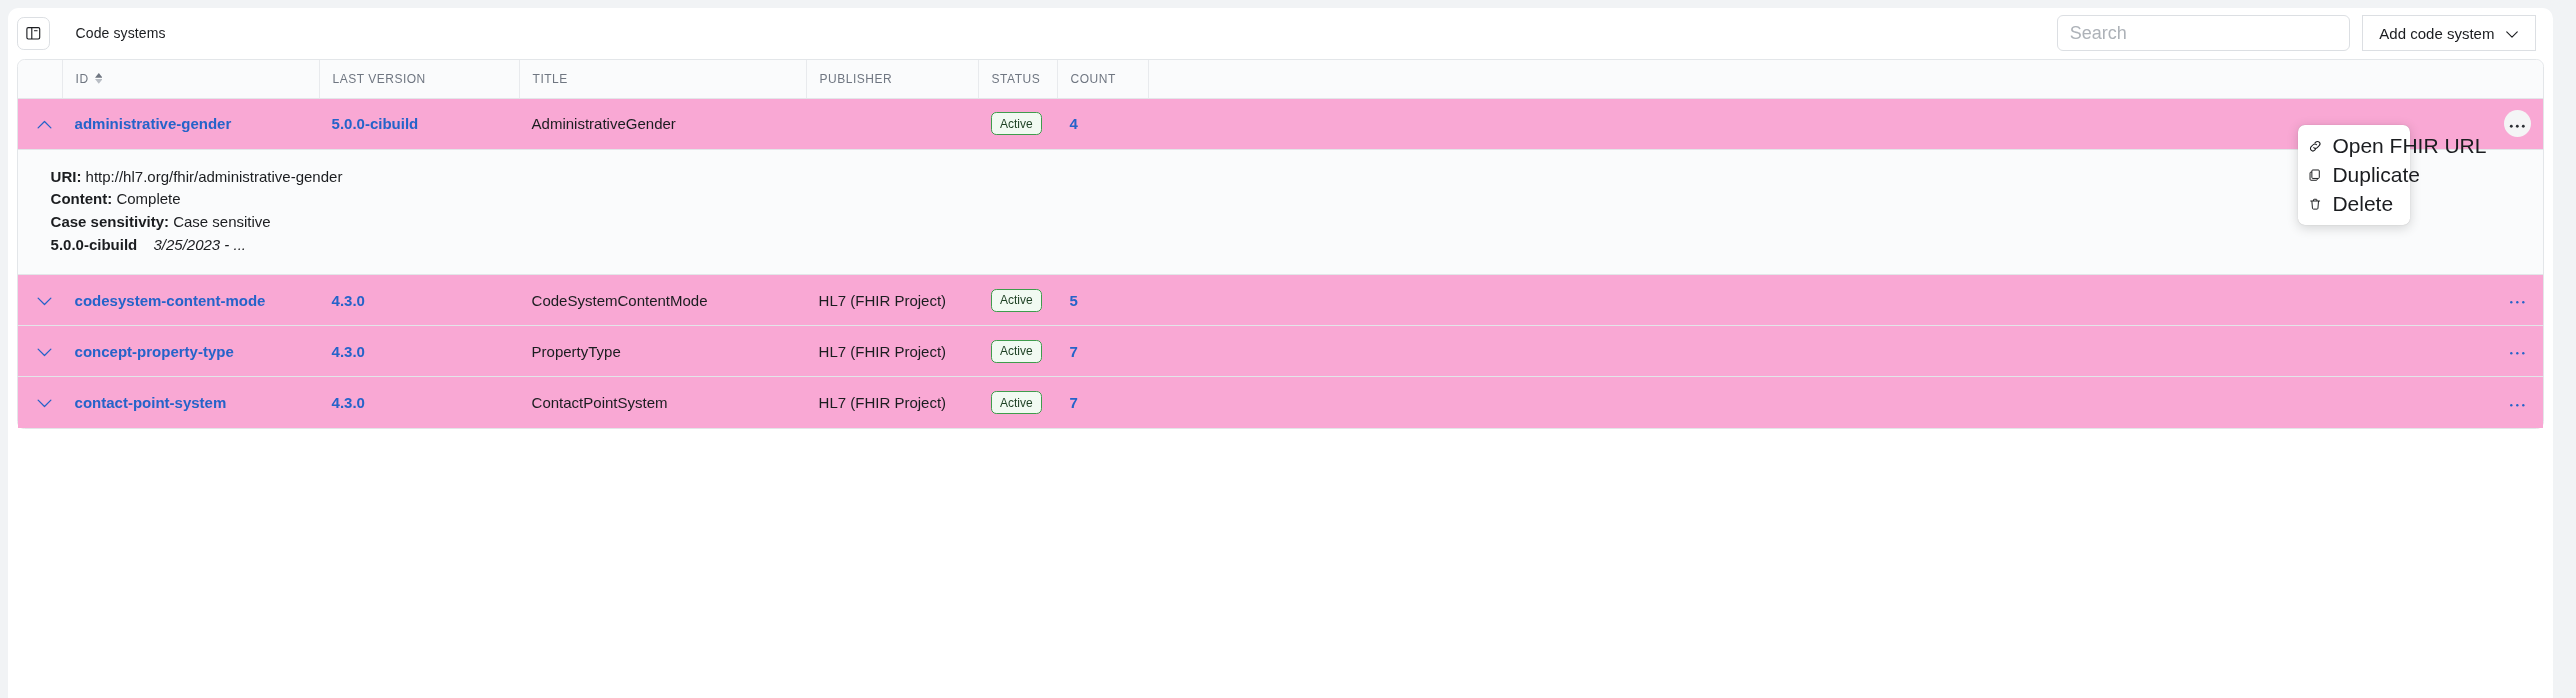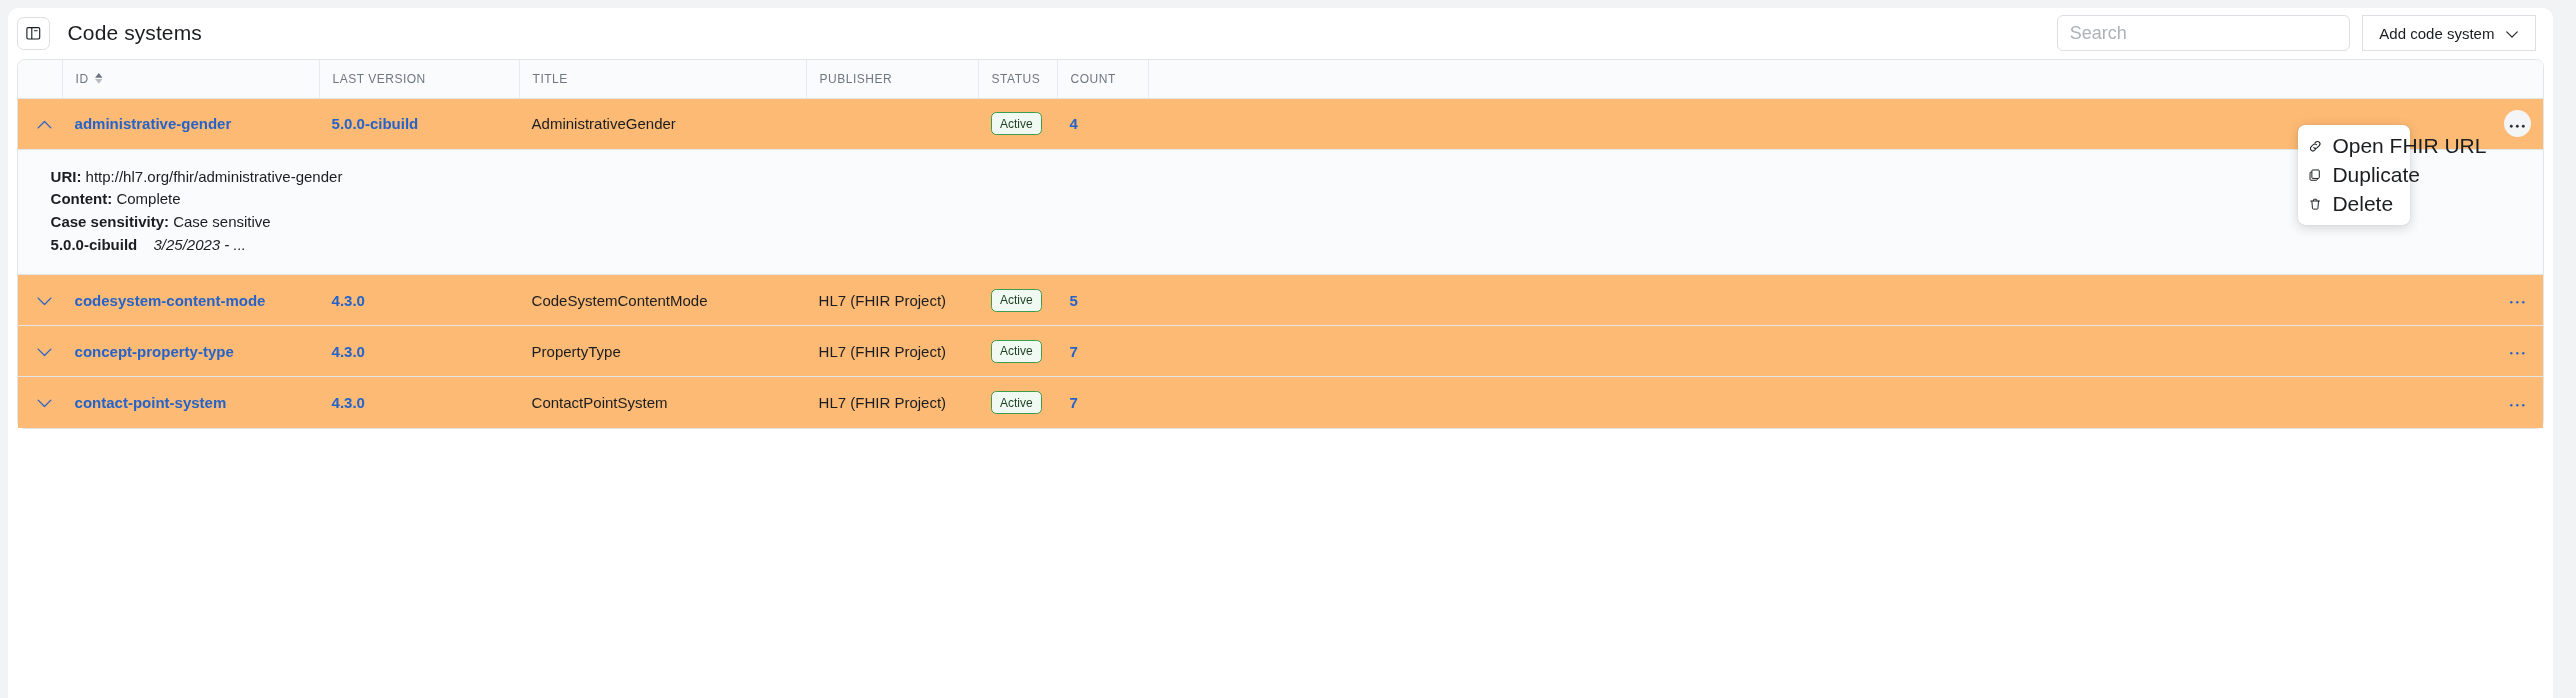--- a/index.html
+++ b/index.html
@@ -37,22 +37,22 @@
     background: #ffffff;
     display: flex;
     align-items: center;
     justify-content: center;
     cursor: pointer;
     flex: 0 0 auto;
   }
   .toggle-btn svg { display: block; }
 
   .page-title {
-    margin-left: 18px;
-    font-size: 21px;
+    margin-left: 26px;
+    font-size: 14px;
     color: #1b1d20;
     font-weight: 400;
     letter-spacing: 0.1px;
     white-space: nowrap;
   }
 
   .header-right {
     margin-left: auto;
     display: flex;
     align-items: center;
@@ -131,21 +131,21 @@
     flex-direction: column;
     margin-left: 6px;
     gap: 1.5px;
     cursor: pointer;
   }
 
   .row {
     display: flex;
     align-items: center;
     height: 51px;
-    background: #fdba74;
+    background: #f9a8d4;
     border-bottom: 0.8px solid #e3e6e9;
   }
   .row.last { border-bottom: none; }
   .cell {
     display: flex;
     align-items: center;
     padding-left: 13px;
     font-size: 15px;
     color: #1b1d20;
     height: 100%;

